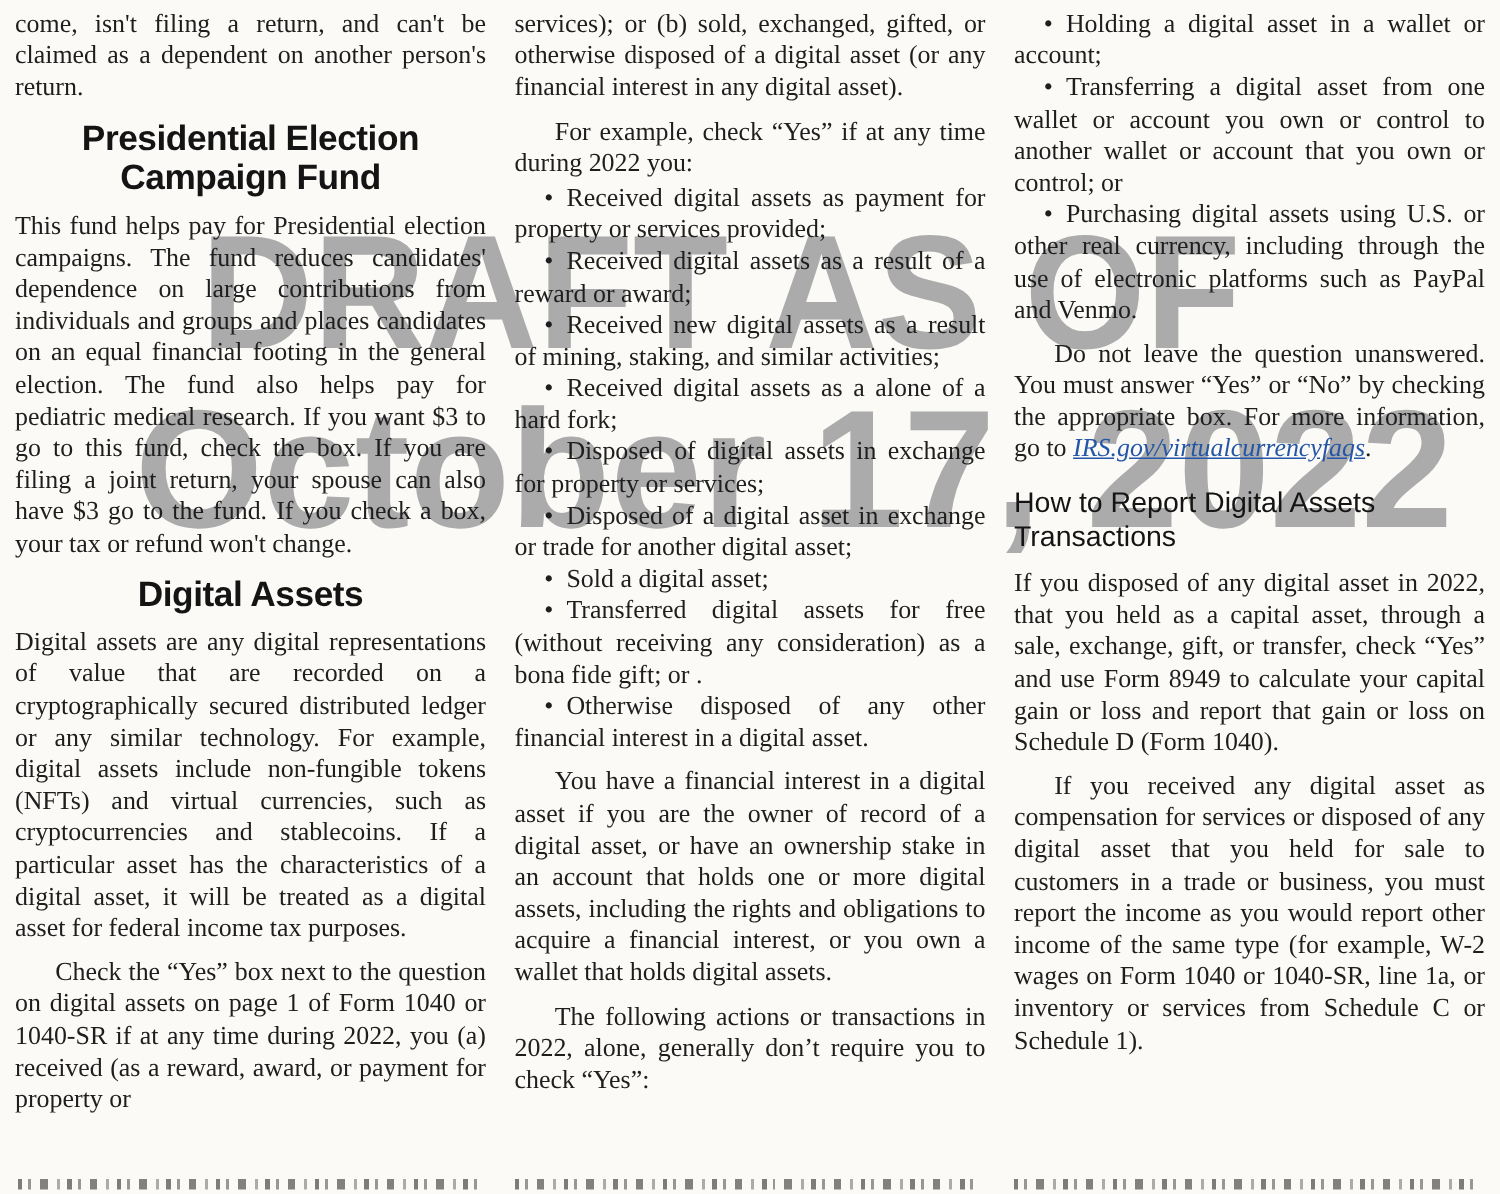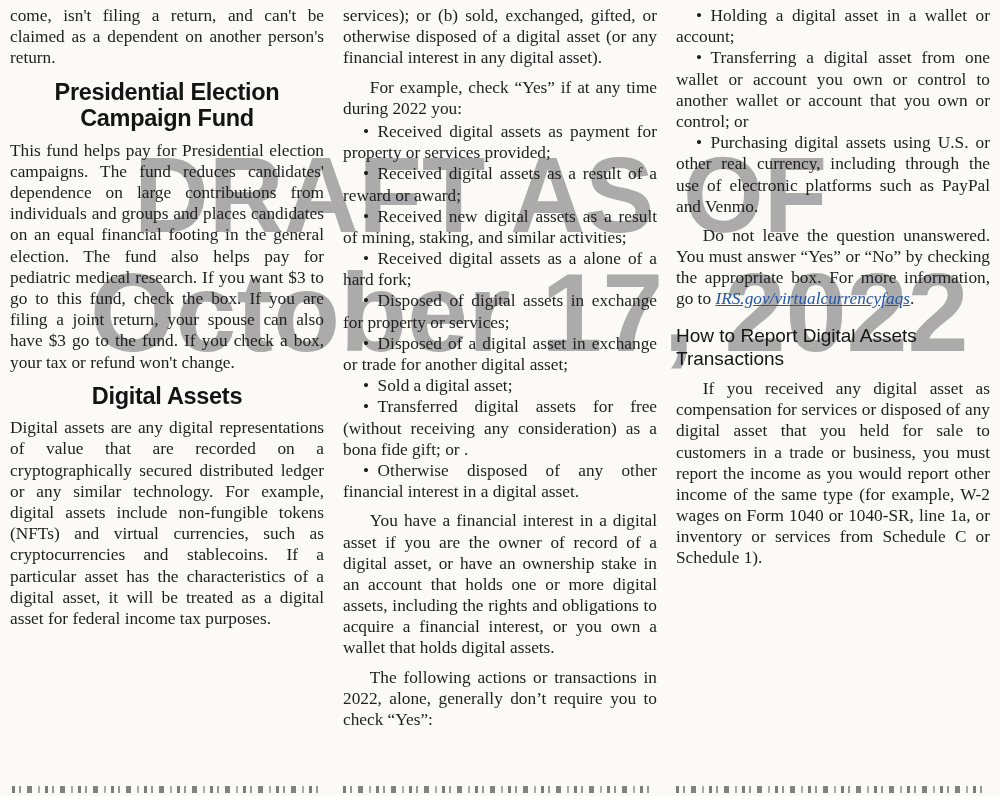--- a/index.html
+++ b/index.html
@@ -91,20 +91,21 @@
   <div class="columns">
 
     <div class="col">
       <p>come, isn't filing a return, and can't be claimed as a dependent on another person's return.</p>
 
       <h2 class="sec">Presidential Election Campaign Fund</h2>
       <p>This fund helps pay for Presidential election campaigns. The fund reduces candidates' dependence on large contributions from individuals and groups and places candidates on an equal financial footing in the general election. The fund also helps pay for pediatric medical research. If you want $3 to go to this fund, check the box. If you are filing a joint return, your spouse can also have $3 go to the fund. If you check a box, your tax or refund won't change.</p>
 
       <h2 class="sec">Digital Assets</h2>
       <p>Digital assets are any digital representations of value that are recorded on a cryptographically secured distributed ledger or any similar technology. For example, digital assets include non-fungible tokens (NFTs) and virtual currencies, such as cryptocurrencies and stablecoins. If a particular asset has the characteristics of a digital asset, it will be treated as a digital asset for federal income tax purposes.</p>
+      <p class="indent">Check the “Yes” box next to the question on digital assets on page 1 of Form 1040 or 1040-SR if at any time during 2022, you (a) received (as a reward, award, or payment for property or</p>
     </div>
 
     <div class="col">
       <p>services); or (b) sold, exchanged, gifted, or otherwise disposed of a digital asset (or any financial interest in any digital asset).</p>
       <p class="indent tight">For example, check “Yes” if at any time during 2022 you:</p>
 
       <p class="bullet">Received digital assets as payment for property or services provided;</p>
       <p class="bullet">Received digital assets as a result of a reward or award;</p>
       <p class="bullet">Received new digital assets as a result of mining, staking, and similar activities;</p>
       <p class="bullet">Received digital assets as a alone of a hard fork;</p>
@@ -119,20 +120,21 @@
     </div>
 
     <div class="col">
       <p class="bullet">Holding a digital asset in a wallet or account;</p>
       <p class="bullet">Transferring a digital asset from one wallet or account you own or control to another wallet or account that you own or control; or</p>
       <p class="bullet">Purchasing digital assets using U.S. or other real currency, including through the use of electronic platforms such as PayPal and Venmo.</p>
 
       <p class="indent after-bullets"><span>Do not leave the question unanswered. You must answer “Yes” or “No” by checking the appropriate box. For more information, go to </span><a class="doclink">IRS.gov/virtualcurrencyfaqs</a><span>.</span></p>
 
       <h3 class="sec">How to Report Digital Assets Transactions</h3>
+      <p>If you disposed of any digital asset in 2022, that you held as a capital asset, through a sale, exchange, gift, or transfer, check “Yes” and use Form 8949 to calculate your capital gain or loss and report that gain or loss on Schedule D (Form 1040).</p>
       <p class="indent">If you received any digital asset as compensation for services or disposed of any digital asset that you held for sale to customers in a trade or business, you must report the income as you would report other income of the same type (for example, W-2 wages on Form 1040 or 1040-SR, line 1a, or inventory or services from Schedule C or Schedule 1).</p>
     </div>
 
   </div>
 
   <div class="cutoff-band" id="cut1"></div>
   <div class="cutoff-band" id="cut2"></div>
   <div class="cutoff-band" id="cut3"></div>
 
 </div>

